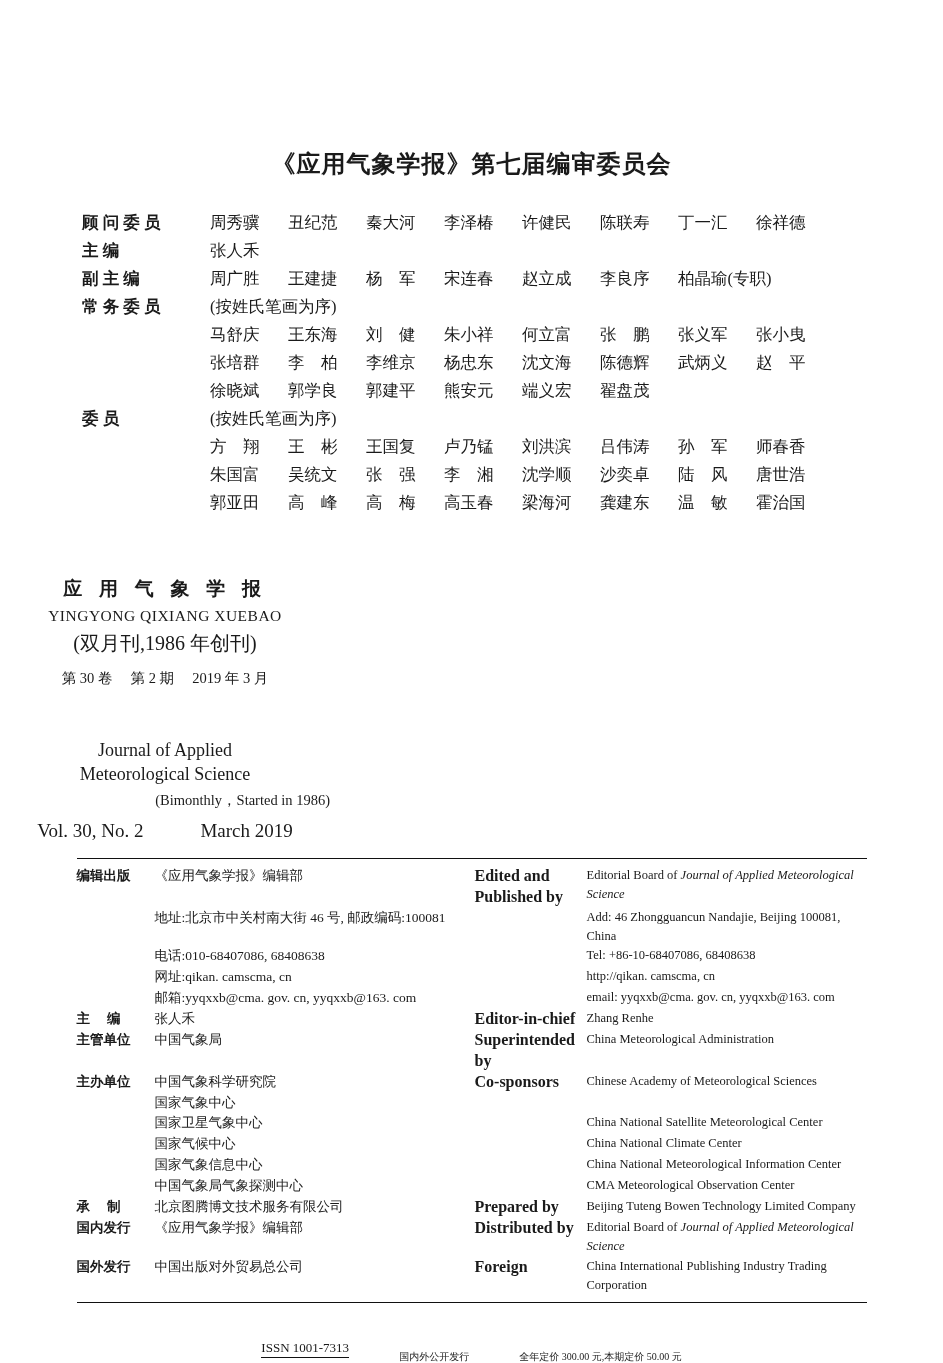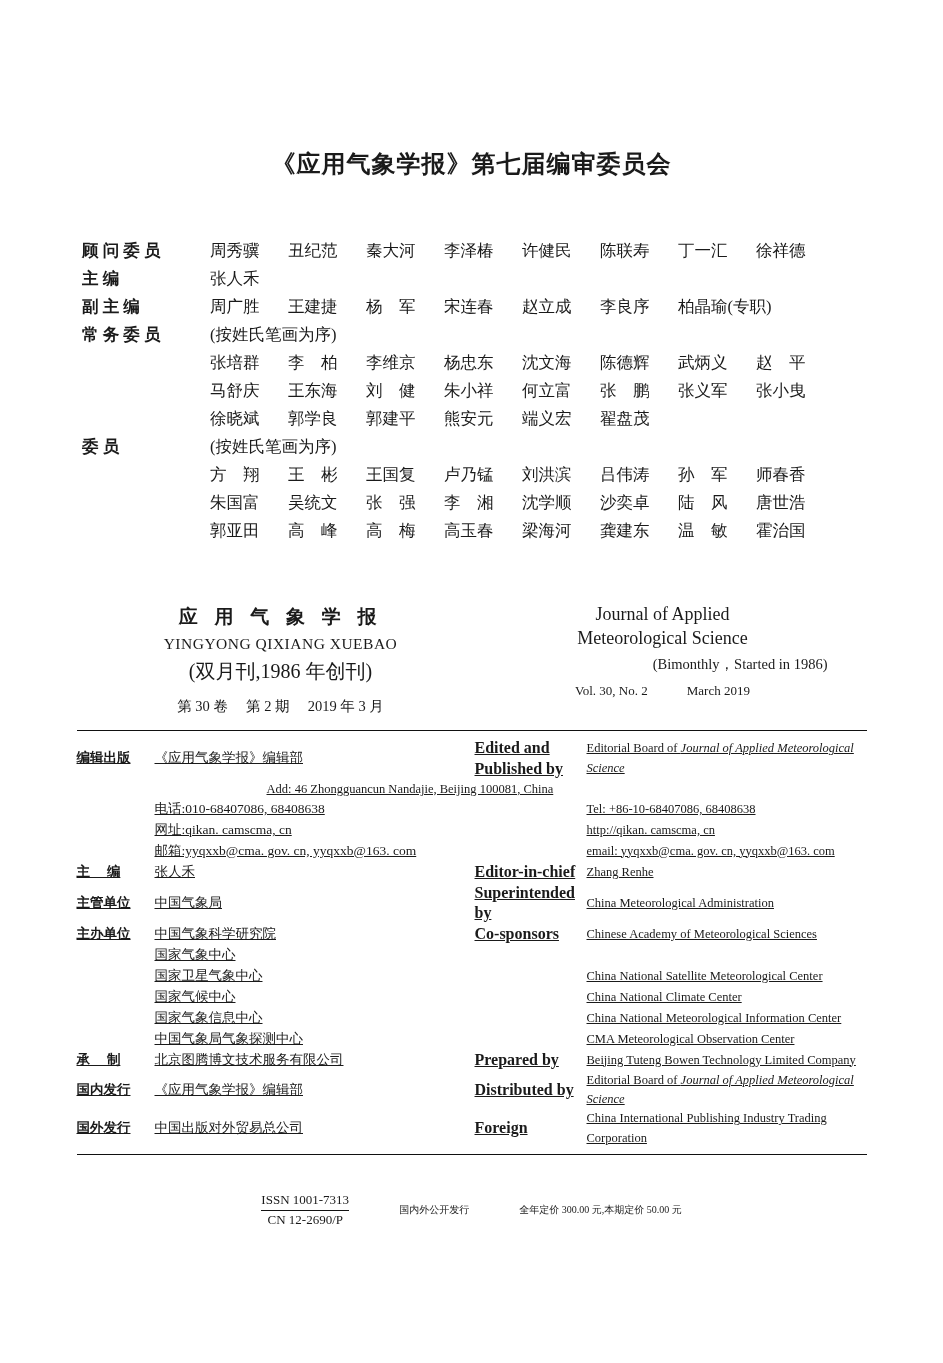--- a/index.html
+++ b/index.html
@@ -27,21 +27,21 @@
     text-align: center;
     font-size: 24px;
     font-weight: bold;
     letter-spacing: 1px;
     margin-top: 148px;
     font-family: "DejaVu Serif", "Liberation Serif", serif;
   }
 
   
   .committee {
-    margin-top: 60px;
+    margin-top: 32px;
     padding-left: 82px;
     padding-right: 30px;
     font-size: 16.5px;
   }
   .crow {
     display: flex;
     align-items: baseline;
     margin-bottom: 6px;
     min-height: 22px;
   }
@@ -66,20 +66,21 @@
   .cnames .nm.wide { width: auto; }
   .cnote { white-space: nowrap; }
 
   
   .masthead {
     margin-top: 62px;
     display: flex;
     justify-content: center;
     gap: 52px;
     text-align: center;
+    flex-direction: column;
   }
   .mh-col { width: 330px; }
   .mh-cn-title {
     font-size: 19px;
     font-weight: bold;
     letter-spacing: 6px;
     margin-bottom: 5px;
   }
   .mh-pinyin {
     font-size: 15.5px;
@@ -104,37 +105,36 @@
     margin-bottom: 6px;
     font-family: "Liberation Serif", serif;
   }
   .mh-en-sub {
     font-size: 14.5px;
     margin-bottom: 8px;
     font-family: "Liberation Serif", serif;
     text-align: right;
   }
   .mh-en-issue {
-    font-size: 13px;
+    font-size: 19px;
     font-family: "Liberation Serif", serif;
   }
 
   
   .imprint {
     margin: 14px auto 0 auto;
     width: 790px;
     border-top: 1.6px solid #111;
     border-bottom: 1.6px solid #111;
     padding: 7px 0 6px 0;
   }
   .irow {
     display: flex;
-    align-items: center;
+    align-items: flex-start;
     line-height: 1.55;
-    text-decoration: underline;
   }
   .ic-label {
     width: 78px;
     flex: 0 0 78px;
     font-size: 13.5px;
     font-weight: bold;
     text-align: justify;
     white-space: nowrap;
   }
   .ic-value {
@@ -223,48 +223,48 @@
     <div class="crow">
       <div class="clabel">常 务 委 员</div>
       <div class="cnames">
         <span class="cnote">(按姓氏笔画为序)</span>
       </div>
     </div>
 
     <div class="crow">
       <div class="clabel"></div>
       <div class="cnames">
+        <span class="nm">马舒庆</span>
+        <span class="nm">王东海</span>
+        <span class="nm">刘　健</span>
+        <span class="nm">朱小祥</span>
+        <span class="nm">何立富</span>
+        <span class="nm">张　鹏</span>
+        <span class="nm">张义军</span>
+        <span class="nm wide">张小曳</span>
+      </div>
+    </div>
+
+    <div class="crow">
+      <div class="clabel"></div>
+      <div class="cnames">
         <span class="nm">张培群</span>
         <span class="nm">李　柏</span>
         <span class="nm">李维京</span>
         <span class="nm">杨忠东</span>
         <span class="nm">沈文海</span>
         <span class="nm">陈德辉</span>
         <span class="nm">武炳义</span>
         <span class="nm wide">赵　平</span>
       </div>
     </div>
 
     <div class="crow">
       <div class="clabel"></div>
       <div class="cnames">
-        <span class="nm">马舒庆</span>
-        <span class="nm">王东海</span>
-        <span class="nm">刘　健</span>
-        <span class="nm">朱小祥</span>
-        <span class="nm">何立富</span>
-        <span class="nm">张　鹏</span>
-        <span class="nm">张义军</span>
-        <span class="nm wide">张小曳</span>
-      </div>
-    </div>
-
-    <div class="crow">
-      <div class="clabel"></div>
-      <div class="cnames">
         <span class="nm">徐晓斌</span>
         <span class="nm">郭学良</span>
         <span class="nm">郭建平</span>
         <span class="nm">熊安元</span>
         <span class="nm">端义宏</span>
         <span class="nm wide">翟盘茂</span>
       </div>
     </div>
 
     <div class="crow">
@@ -337,20 +337,21 @@
 
     <div class="irow">
       <div class="ic-label">编辑出版</div>
       <div class="ic-value">《应用气象学报》编辑部</div>
       <div class="ie-label">Edited and<br>Published by</div>
       <div class="ie-value">Editorial Board of <em>Journal of Applied Meteorological Science</em></div>
     </div>
 
     <div class="irow">
       <div class="ic-label"></div>
+      <div class="ic-value">地址:北京市中关村南大街 46 号, 邮政编码:100081</div>
       <div class="ie-label"></div>
       <div class="ie-value">Add: 46 Zhongguancun Nandajie, Beijing 100081, China</div>
     </div>
 
     <div class="irow">
       <div class="ic-label"></div>
       <div class="ic-value">电话:010-68407086, 68408638</div>
       <div class="ie-label"></div>
       <div class="ie-value">Tel:  +86-10-68407086, 68408638</div>
     </div>

